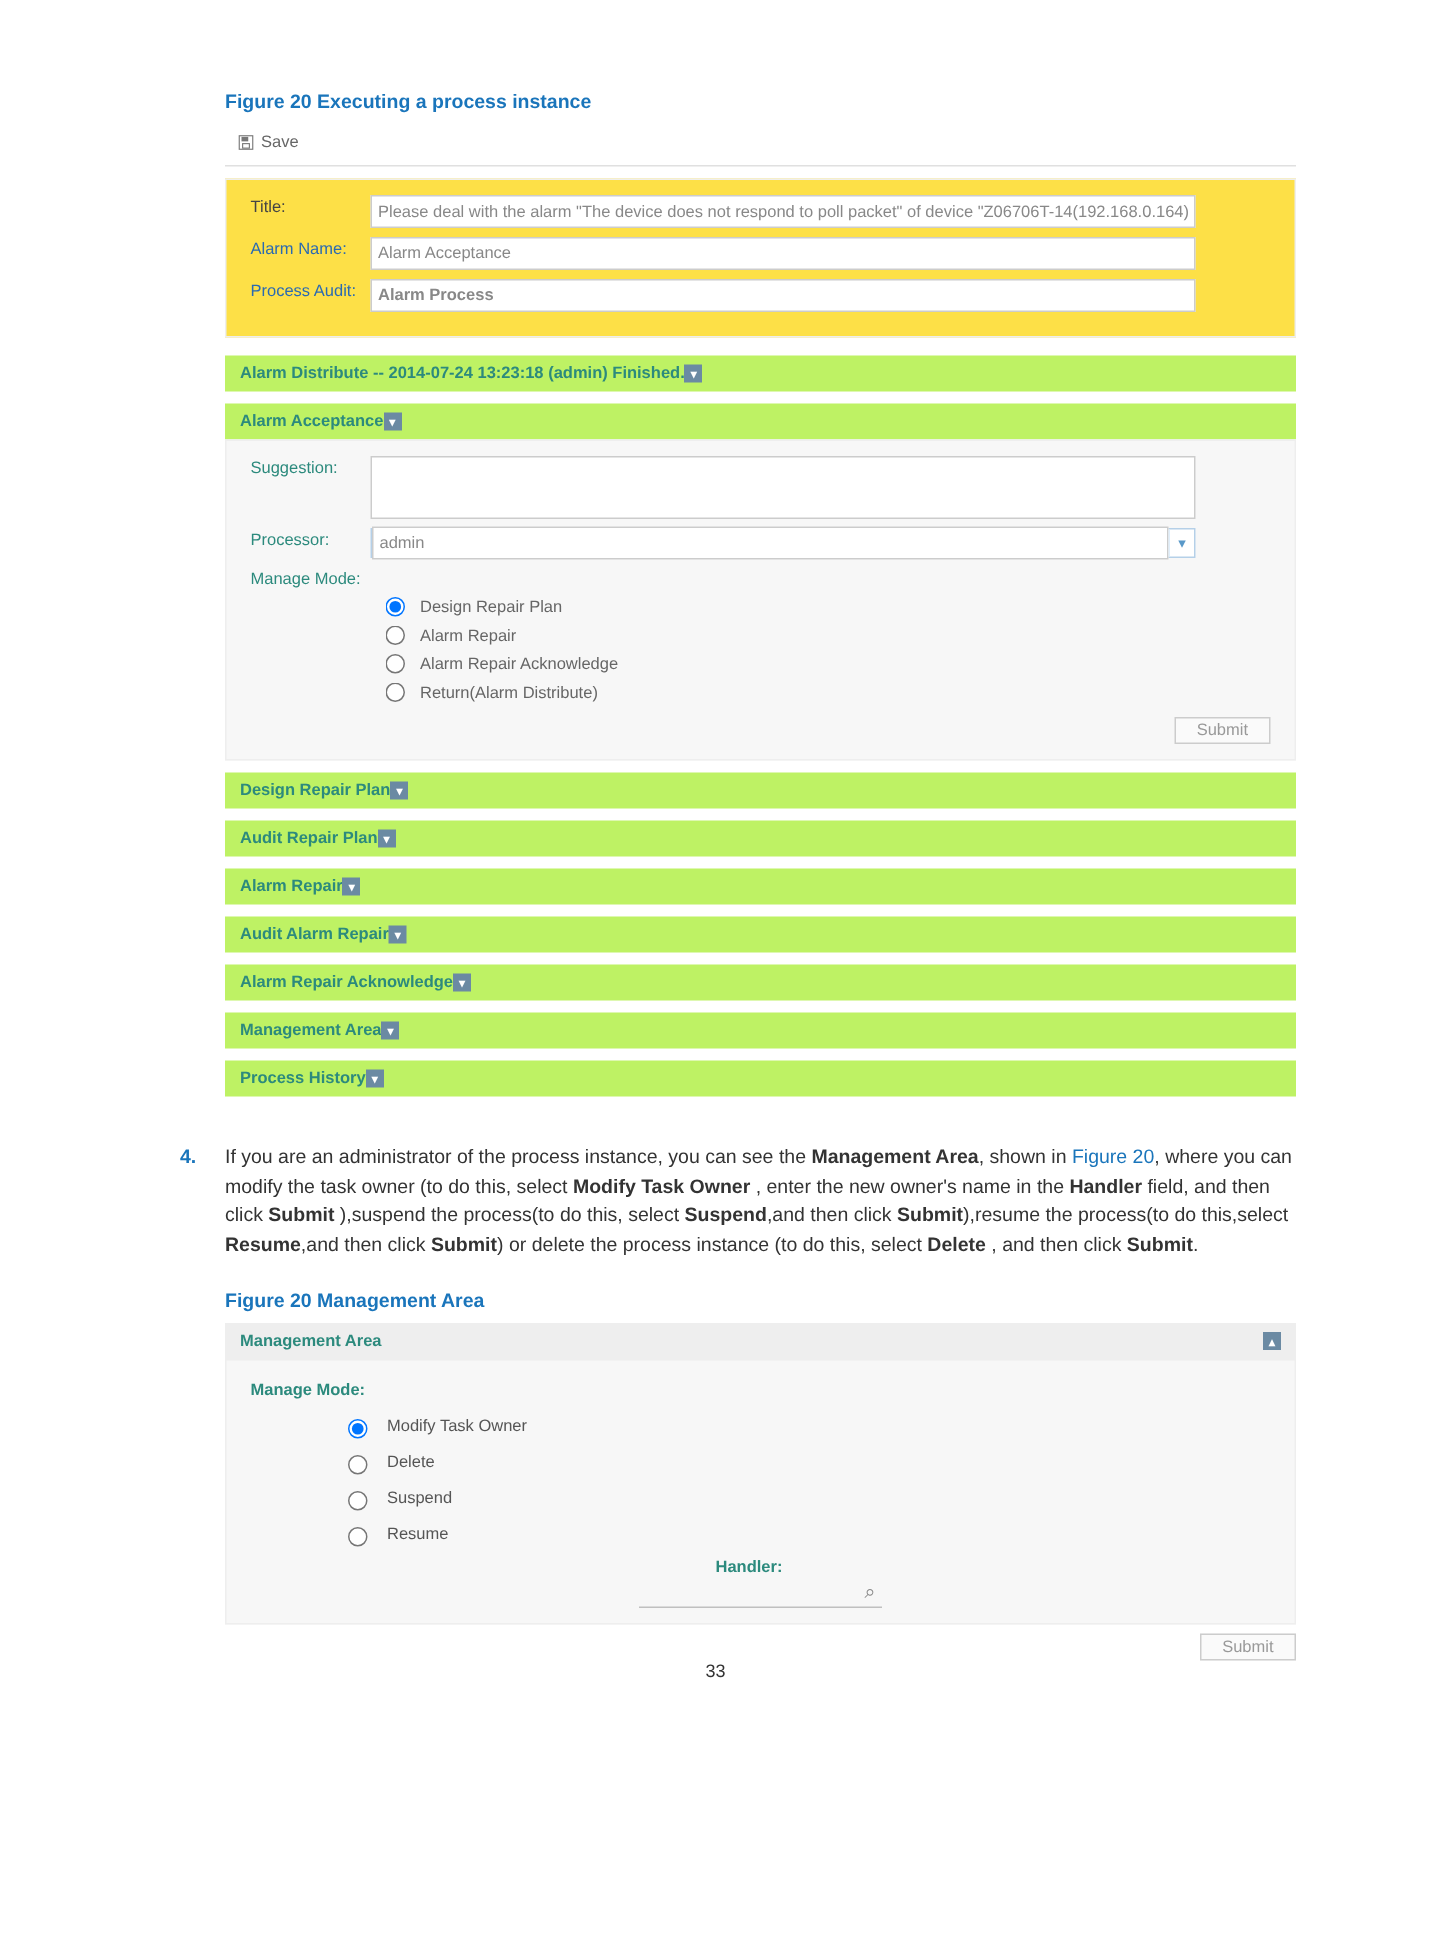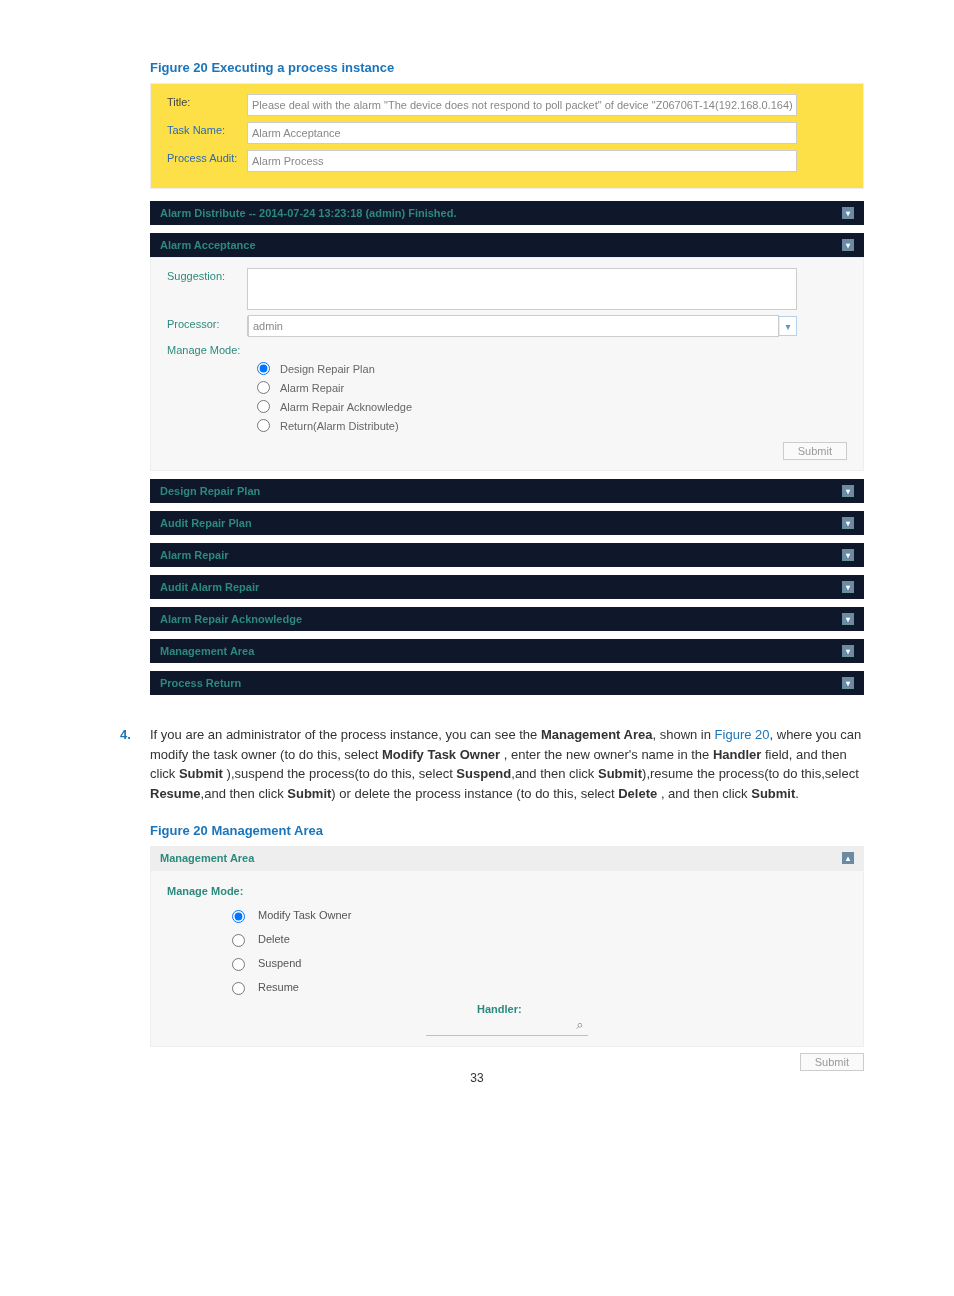--- a/index.html
+++ b/index.html
@@ -71,28 +71,28 @@
     font-family: Arial, sans-serif;
     font-size: 11px;
     color: #888;
     padding: 2px 4px;
     border: 1px solid #ccc;
     background: #fff;
   }
   .row input[type=text] { height: 16px; }
   .row textarea { resize: none; }
   .panel-header {
-    background: #0f172a;
+    background: #bef264;
     color: #2c8a7d;
     font-size: 11px;
     font-weight: bold;
     padding: 6px 10px;
     margin-top: 8px;
     display: flex;
-    justify-content: space-between;
+    justify-content: flex-start;
     align-items: center;
   }
   .panel-header.first { margin-top: 12px; }
   .chevron-btn {
     width: 12px;
     height: 12px;
     background: #6b8aa3;
     display: inline-flex;
     align-items: center;
     justify-content: center;
@@ -252,34 +252,46 @@
 </style>
 </head>
 <body>
 
 <div class="page">
 
   <div class="fig-title">Figure 20 Executing a process instance</div>
 
   <div class="screenshot">
 
+    <div class="sc-top">
+      <span class="save-icon-text">
+        <span class="save-icon">
+          <svg viewBox="0 0 16 16">
+              <rect x="2" y="2" width="12" height="12" fill="none" stroke="#777" stroke-width="1"></rect>
+              <rect x="4" y="3" width="6" height="4" fill="#777"></rect>
+              <rect x="5" y="9" width="6" height="4" fill="none" stroke="#777" stroke-width="1"></rect>
+            </svg>
+        </span>
+        <span>Save</span>
+      </span>
+    </div>
 
     <div class="panel-light">
       <div class="fields">
         <div class="row">
           <span class="label black">Title:</span>
           <input type="text" style="width: 540px;" value="Please deal with the alarm &quot;The device does not respond to poll packet&quot; of device &quot;Z06706T-14(192.168.0.164)">
         </div>
         <div class="row">
-          <span class="label blue">Task Name:</span>
+          <span class="label blue">Alarm Name:</span>
           <input type="text" style="width: 540px;" value="Alarm Acceptance">
         </div>
         <div class="row">
           <span class="label blue">Process Audit:</span>
-          <input type="text" style="width: 540px;" value="Alarm Process">
+          <input type="text" style="width: 540px; font-weight: bold;" value="Alarm Process">
         </div>
       </div>
     </div>
 
     <div class="panel-header first">
       <span>Alarm Distribute -- 2014-07-24 13:23:18 (admin) Finished.</span>
       <span class="chevron-btn">▾</span>
     </div>
 
     <div class="panel-header">
@@ -343,21 +355,21 @@
     </div>
     <div class="panel-header">
       <span>Alarm Repair Acknowledge</span>
       <span class="chevron-btn">▾</span>
     </div>
     <div class="panel-header">
       <span>Management Area</span>
       <span class="chevron-btn">▾</span>
     </div>
     <div class="panel-header">
-      <span>Process Return</span>
+      <span>Process History</span>
       <span class="chevron-btn">▾</span>
     </div>
 
   </div>
 
   <div class="body-text">
     <span class="num">4.</span>
     <span>If you are an administrator of the process instance, you can see the </span><b>Management Area</b><span>, shown in </span><span class="link-blue">Figure 20</span><span>, where you can modify the task owner (to do this, select </span><b>Modify Task Owner</b><span> , enter the new owner's name in the </span><b>Handler</b><span>  field, and then click </span><b>Submit</b><span> ),suspend the process(to do this, select </span><b>Suspend</b><span>,and then click </span><b>Submit</b><span>),resume the process(to do this,select </span><b>Resume</b><span>,and then click </span><b>Submit</b><span>) or delete the process instance (to do this, select </span><b>Delete</b><span> , and then click </span><b>Submit</b><span>.</span>
   </div>
 

